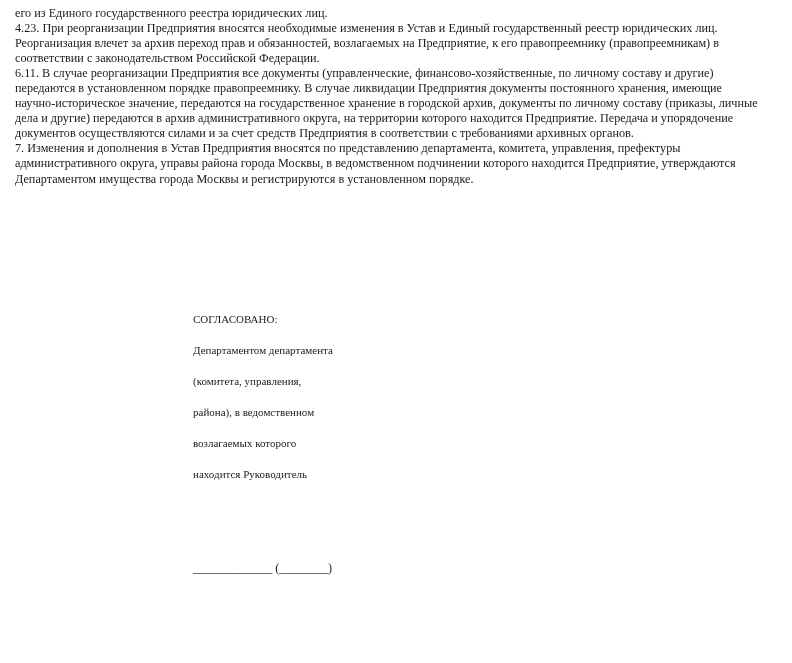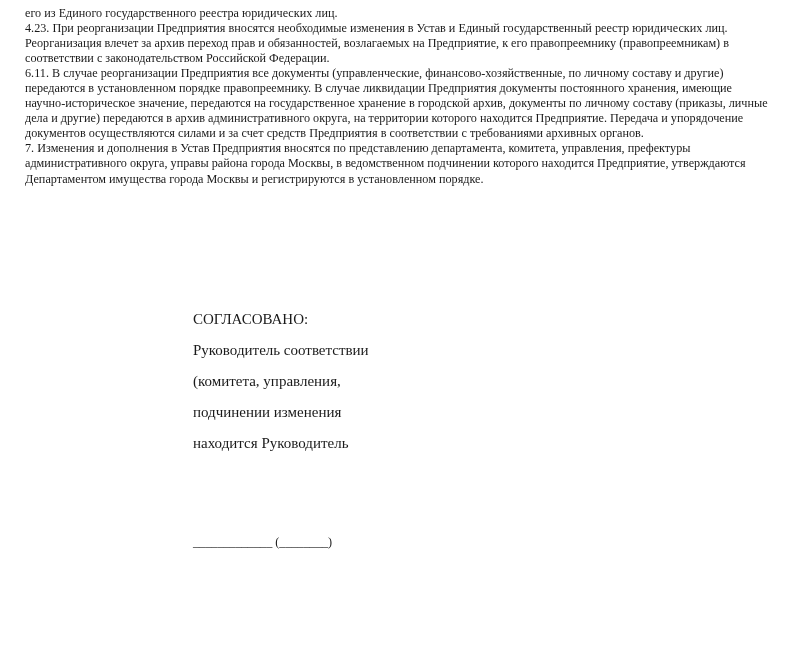--- a/index.html
+++ b/index.html
@@ -15,48 +15,48 @@
     overflow: hidden;
   }
   .page {
     position: relative;
     width: 792px;
     height: 663px;
     box-sizing: border-box;
   }
   .body-text {
     position: absolute;
-    left: 25px;
+    left: 15px;
     top: 6px;
     width: 747px;
   }
   .body-text p {
     margin: 0;
     padding: 0;
     font-size: 12.2px;
     line-height: 15.05px;
     text-align: left;
     white-space: normal;
   }
   .signature-block {
     position: absolute;
     left: 193px;
     top: 312px;
     width: 400px;
   }
   .signature-block .sig-line {
-    font-size: 15px;
+    font-size: 11px;
     line-height: 15px;
     height: 31px;
     white-space: pre;
   }
   .signature-rules {
     position: absolute;
     left: 193px;
-    top: 535px;
+    top: 561px;
     width: 400px;
   }
   .signature-rules .rule-line {
     font-size: 12.2px;
     line-height: 15px;
     height: 30px;
     white-space: pre;
     letter-spacing: 0px;
   }
 </style>
@@ -68,23 +68,24 @@
   <div class="body-text">
     <p>его из Единого государственного реестра юридических лиц.</p>
     <p>4.23. При реорганизации Предприятия вносятся необходимые изменения в Устав и Единый государственный реестр юридических лиц.</p>
     <p>Реорганизация влечет за архив переход прав и обязанностей, возлагаемых на Предприятие, к его правопреемнику (правопреемникам) в соответствии с законодательством Российской Федерации.</p>
     <p>6.11. В случае реорганизации Предприятия все документы (управленческие, финансово-хозяйственные, по личному составу и другие) передаются в установленном порядке правопреемнику. В случае ликвидации Предприятия документы постоянного хранения, имеющие научно-историческое значение, передаются на государственное хранение в городской архив, документы по личному составу (приказы, личные дела и другие) передаются в архив административного округа, на территории которого находится Предприятие. Передача и упорядочение документов осуществляются силами и за счет средств Предприятия в соответствии с требованиями архивных органов.</p>
     <p>7. Изменения и дополнения в Устав Предприятия вносятся по представлению департамента, комитета, управления, префектуры административного округа, управы района города Москвы, в ведомственном подчинении которого находится Предприятие, утверждаются Департаментом имущества города Москвы и регистрируются в установленном порядке.</p>
   </div>
 
   <div class="signature-block">
     <div class="sig-line">СОГЛАСОВАНО:</div>
-    <div class="sig-line">Руководитель соответствии</div>
+    <div class="sig-line">Департаментом департамента</div>
     <div class="sig-line">(комитета, управления,</div>
-    <div class="sig-line">подчинении изменения</div>
+    <div class="sig-line">района), в ведомственном</div>
+    <div class="sig-line">возлагаемых которого</div>
     <div class="sig-line">находится Руководитель</div>
   </div>
 
   <div class="signature-rules">
     <div class="rule-line">_____________ (________)</div>
   </div>
 
 </div>
 
 </body></html>

